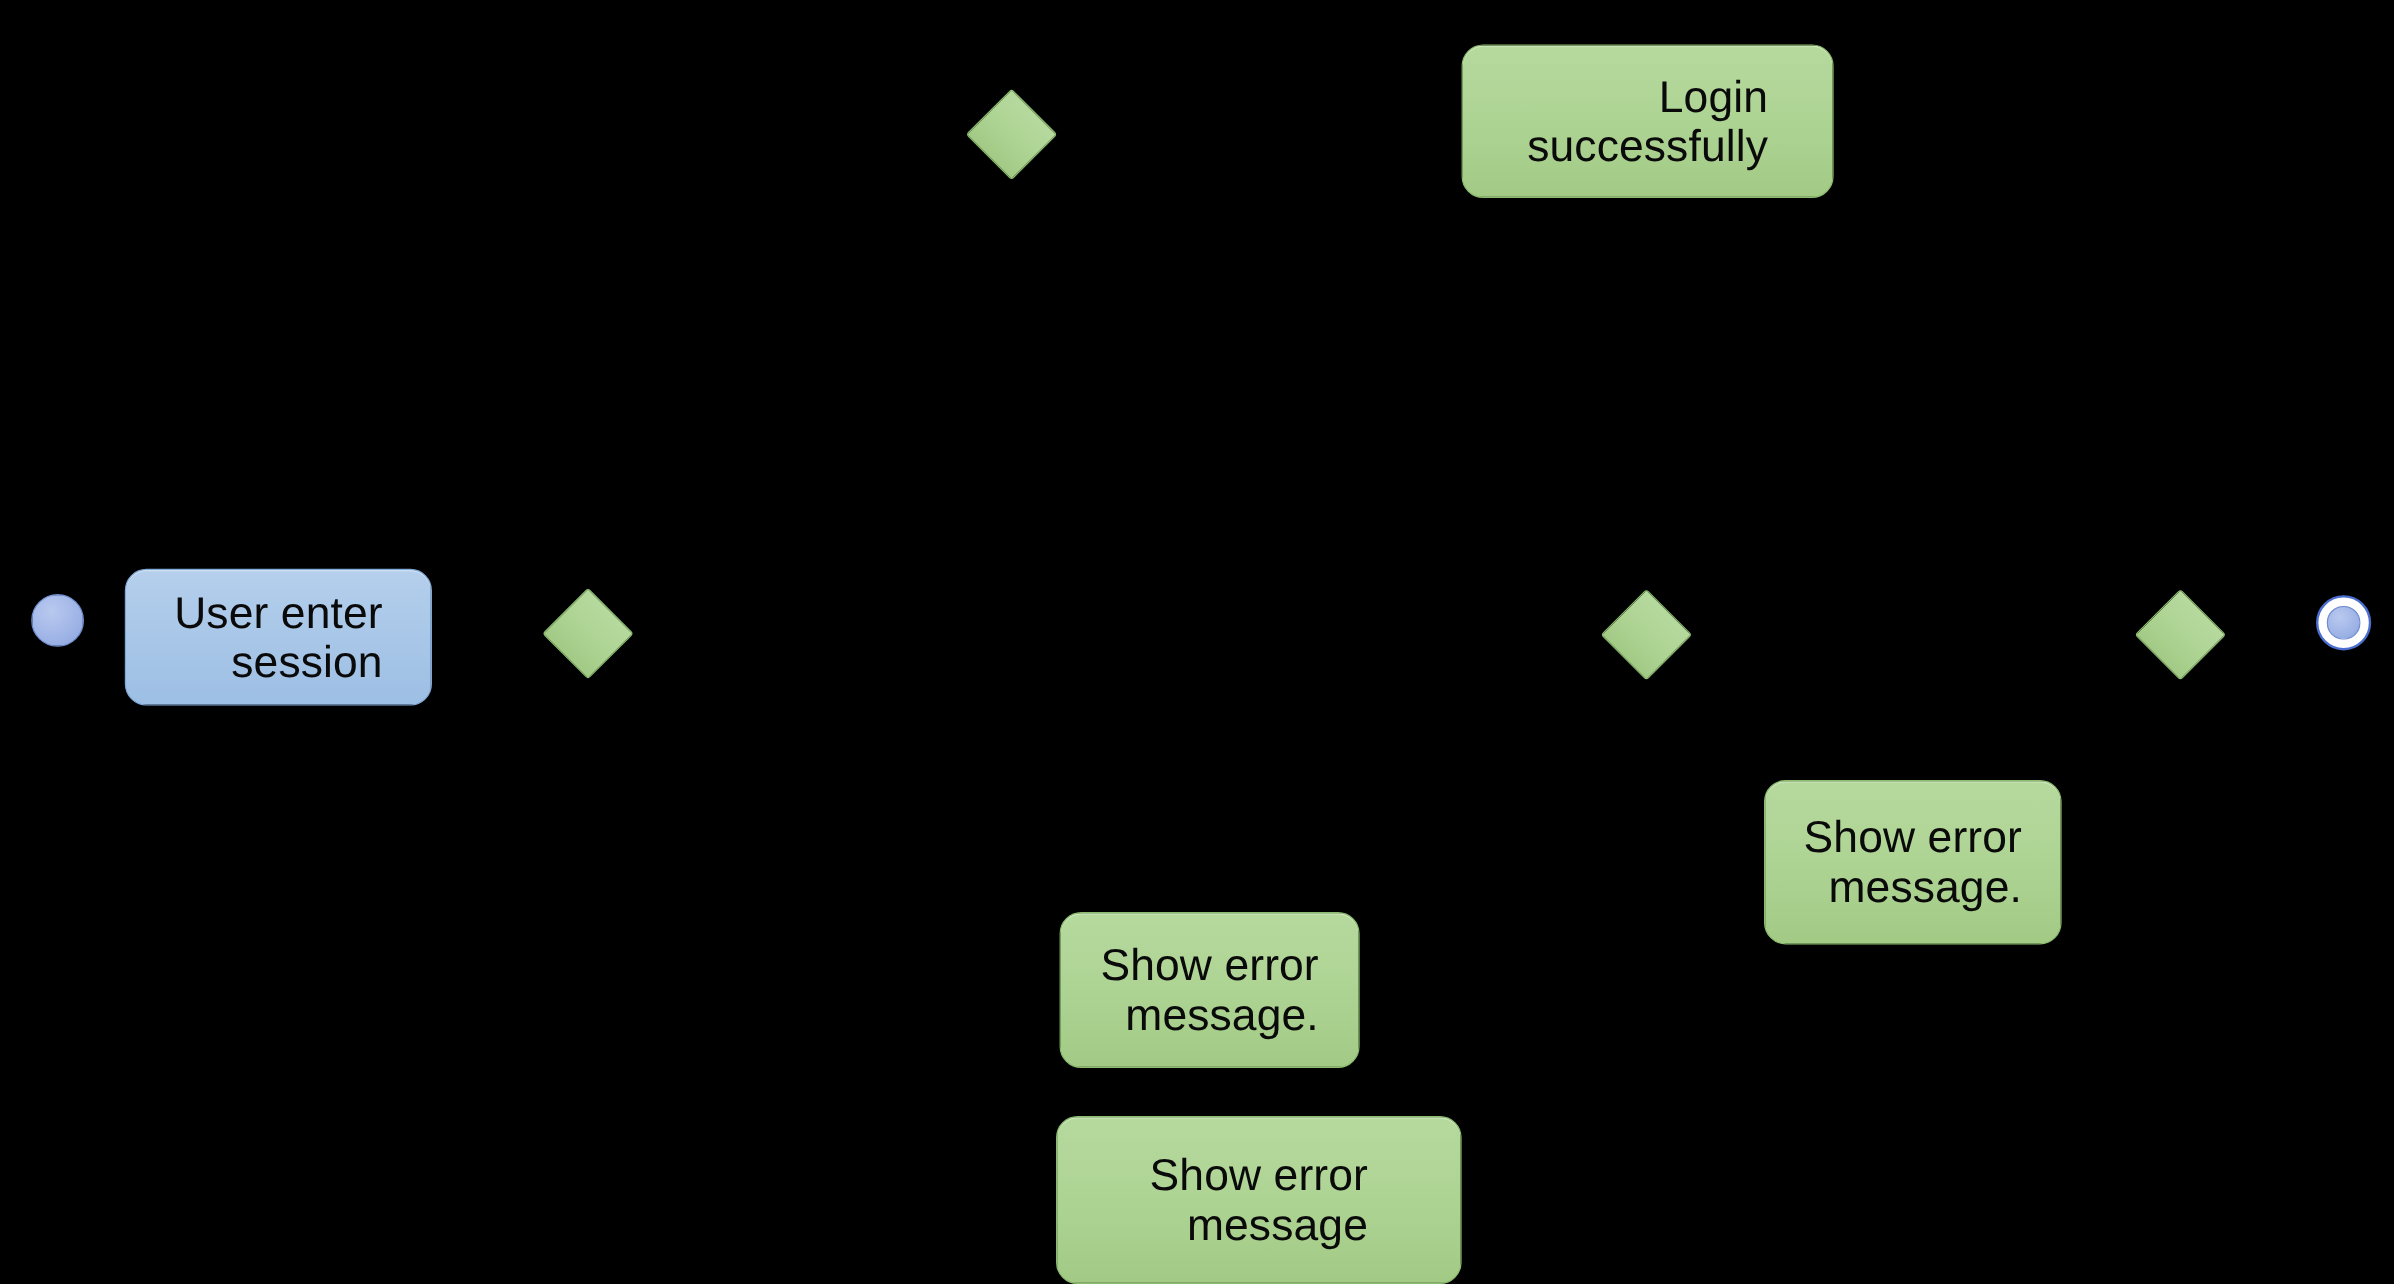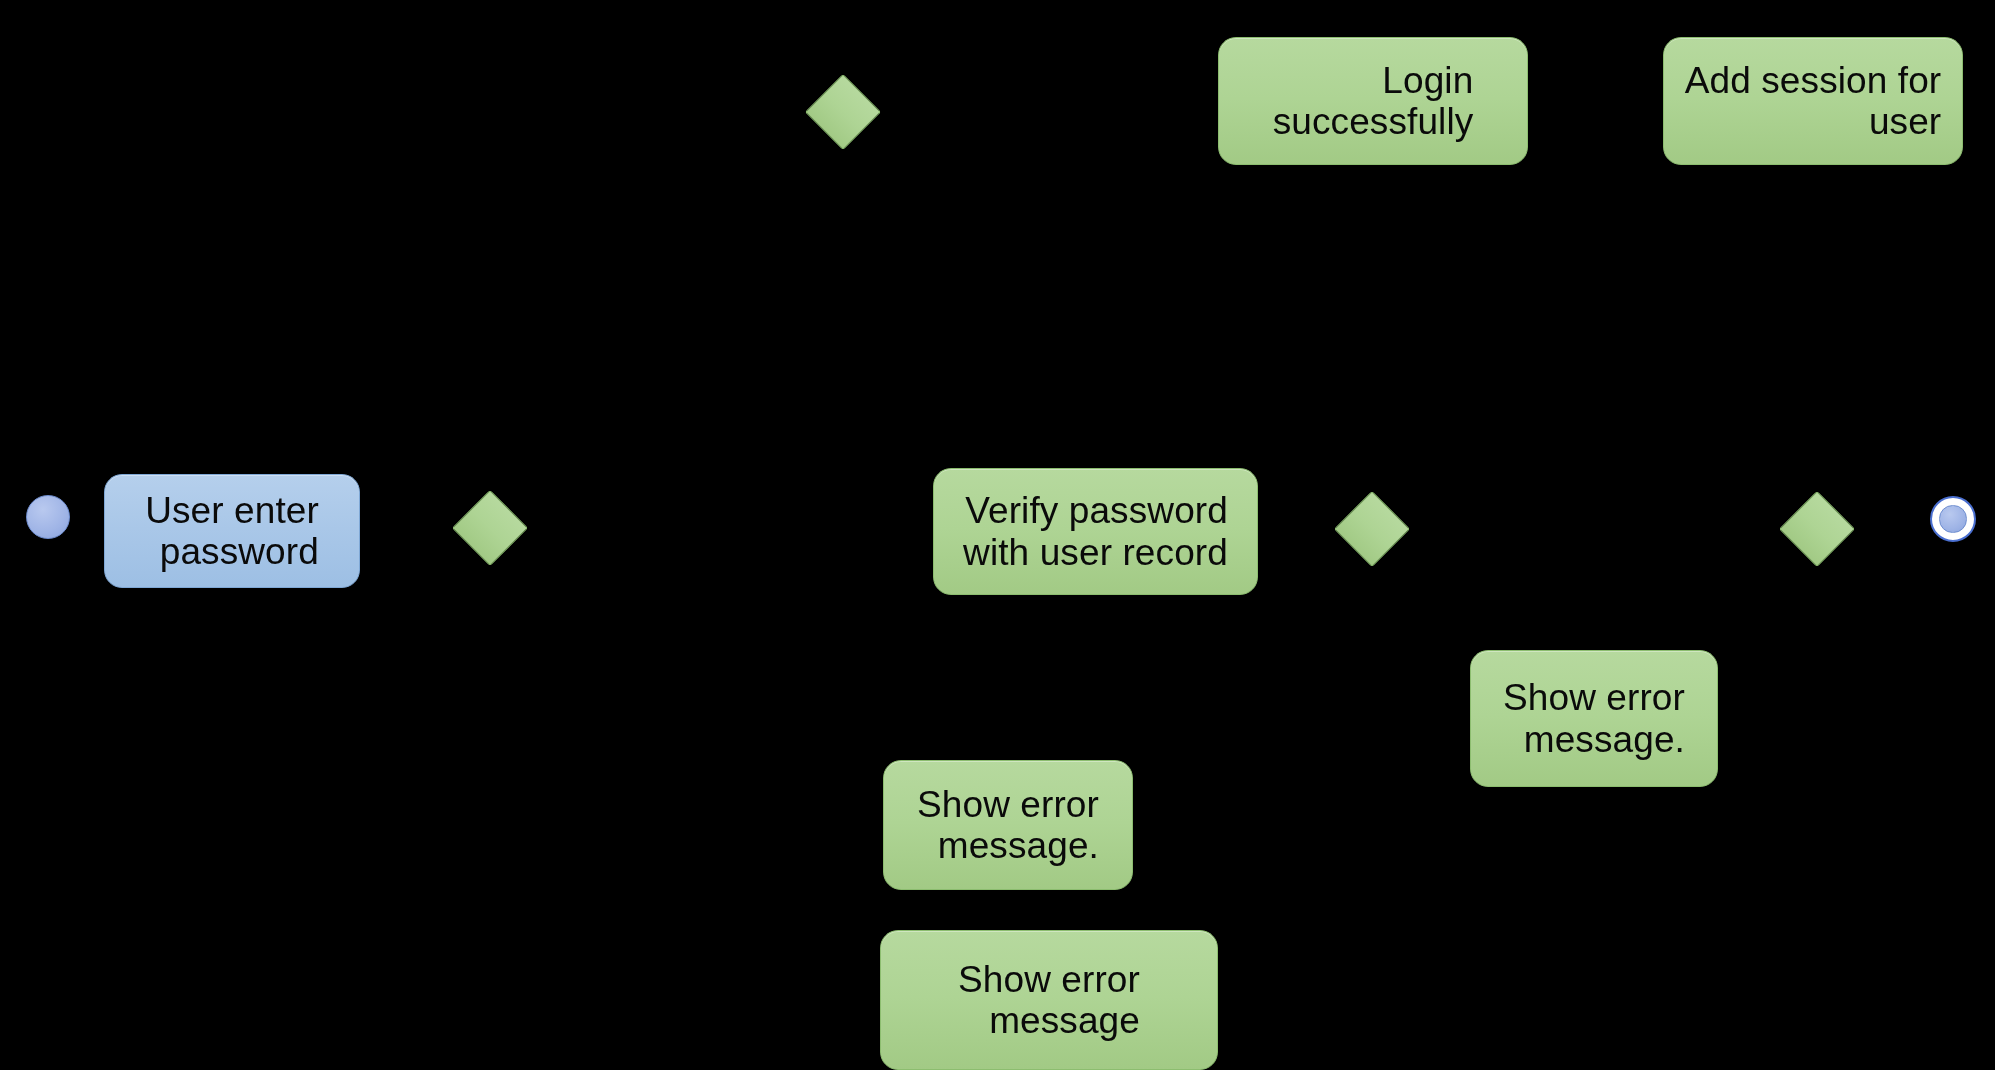--- a/index.html
+++ b/index.html
@@ -71,34 +71,30 @@
   }
 </style>
 </head>
 <body>
 
 <div id="canvas" style="background: rgb(0, 0, 0);">
 
   <div class="node start-node" style="left: 26px; top: 495px; width: 44px; height: 44px;"></div>
 
   <div class="node action blue" style="left: 104px; top: 474px; width: 256px; height: 114px;">User enter
-password</div>
+session</div>
 
   <div class="node diamond" style="width: 54px; height: 54px; left: 463px; top: 501px;"></div>
 
   <div class="node diamond" style="width: 54px; height: 54px; left: 816px; top: 85px;"></div>
 
   <div class="node action green" style="left: 1218px; top: 37px; width: 310px; height: 128px;">Login
 successfully</div>
 
-  <div class="node action green" style="left: 1663px; top: 37px; width: 300px; height: 128px;">Add session for
-user</div>
 
-  <div class="node action green" style="left: 933px; top: 468px; width: 325px; height: 127px;">Verify password
-with user record</div>
 
   <div class="node diamond" style="width: 54px; height: 54px; left: 1344.5px; top: 501.5px;"></div>
 
   <div class="node action green" style="left: 1470px; top: 650px; width: 248px; height: 137px;">Show error
 message.</div>
 
   <div class="node diamond" style="width: 54px; height: 54px; left: 1789.5px; top: 501.5px;"></div>
 
   <div class="node end-node" style="left: 1930px; top: 496px; width: 46px; height: 46px;">
     <div class="inner"></div>

